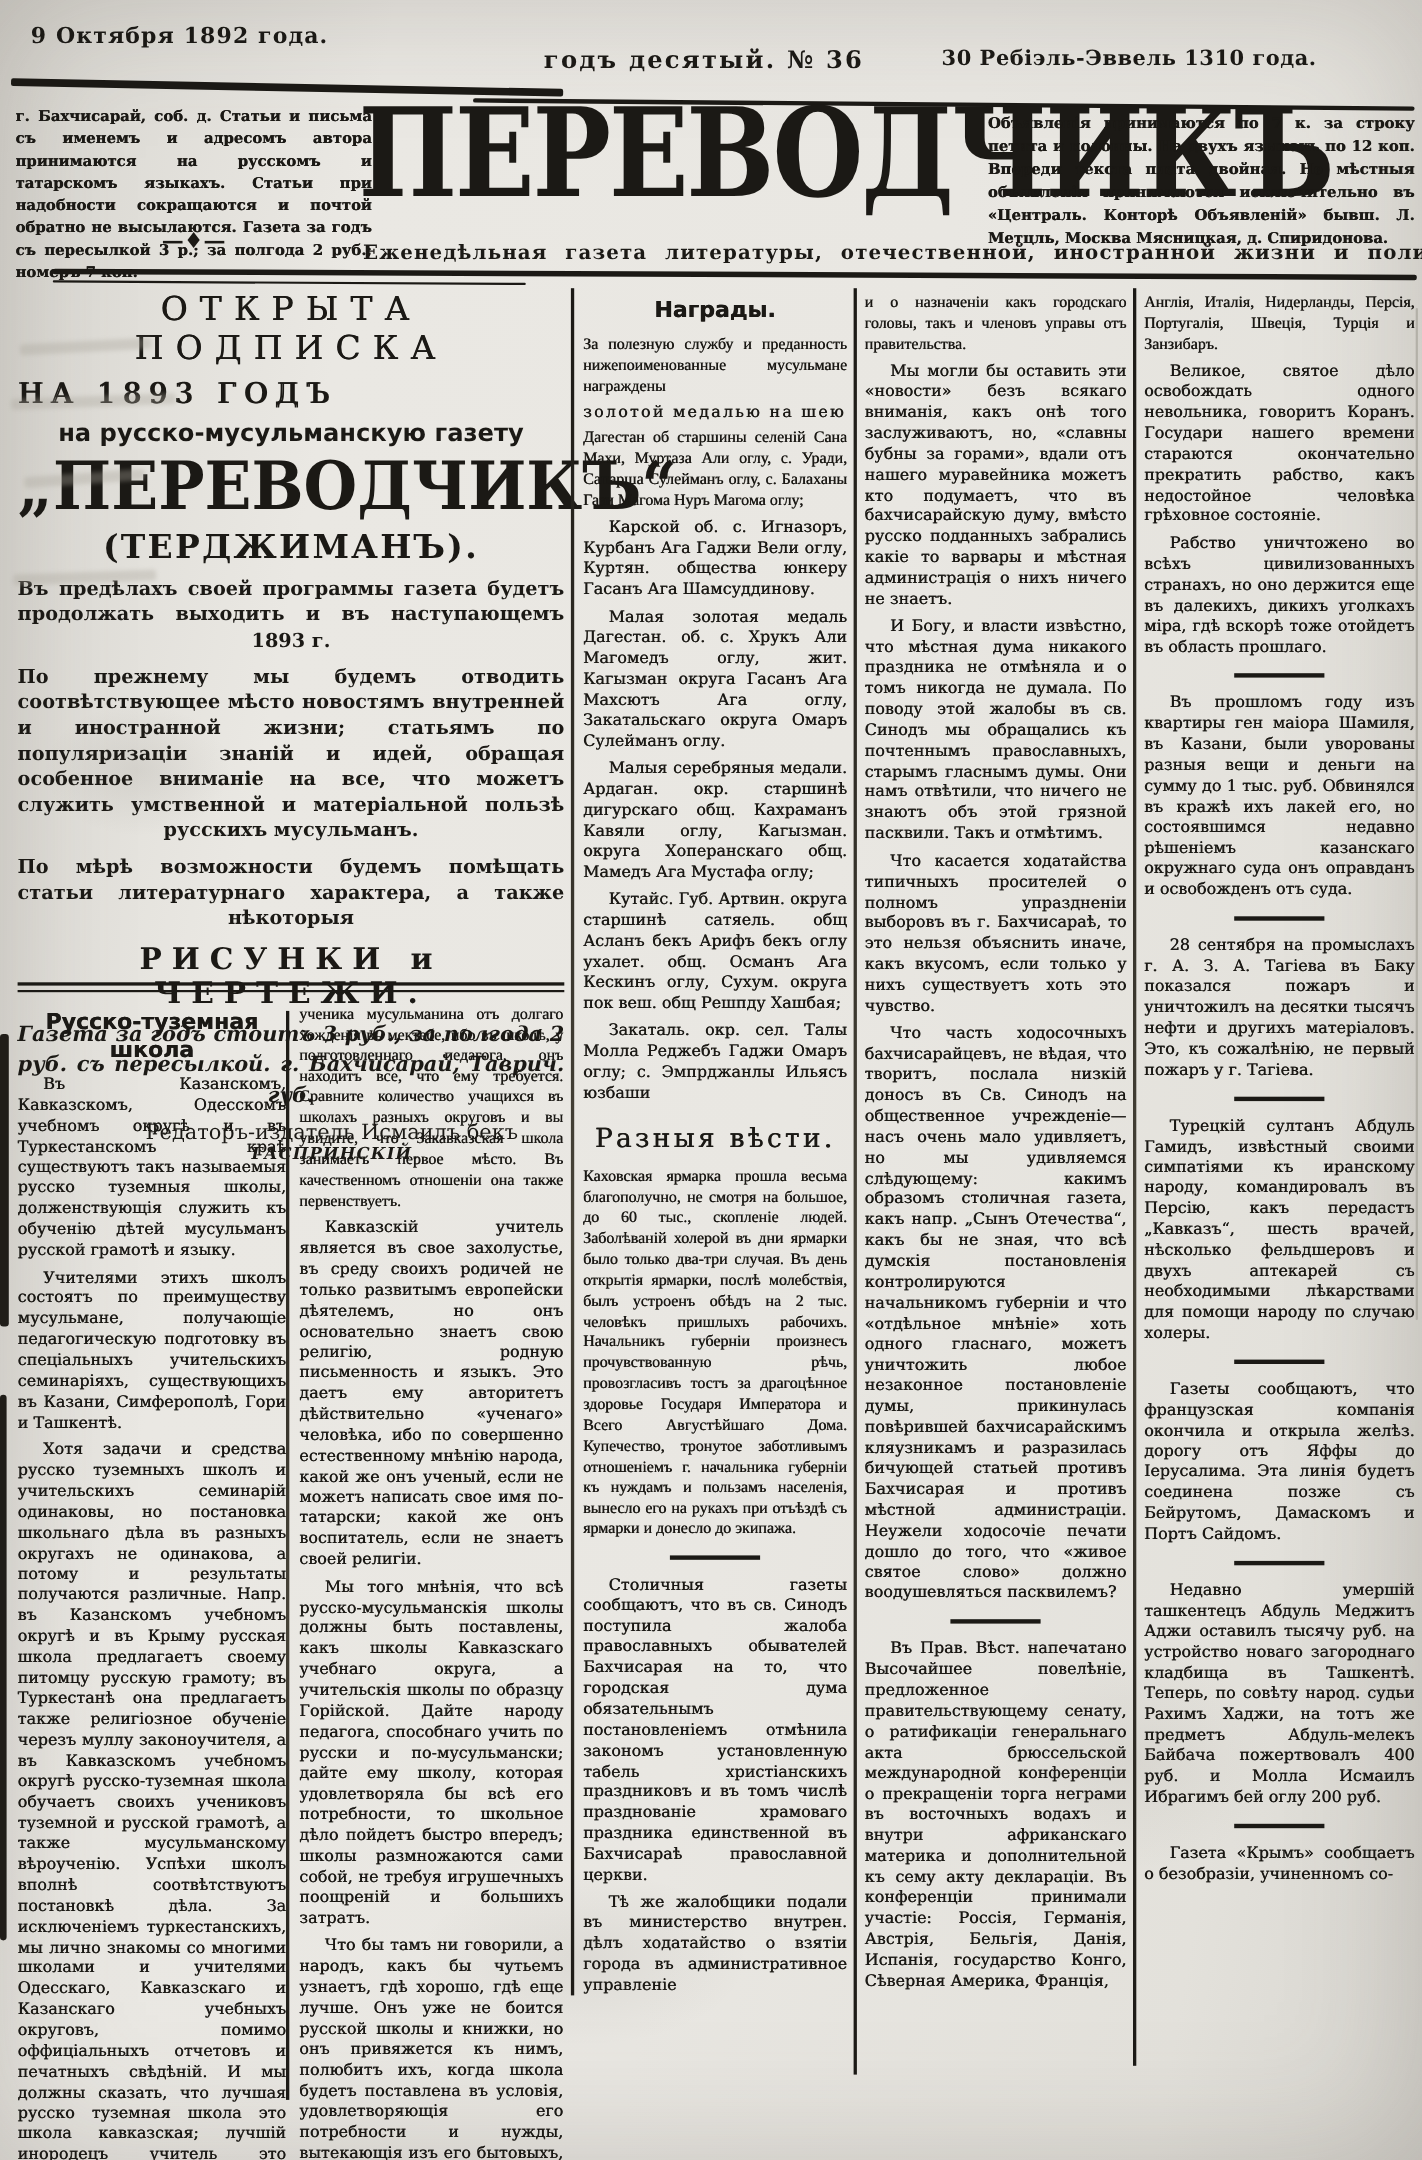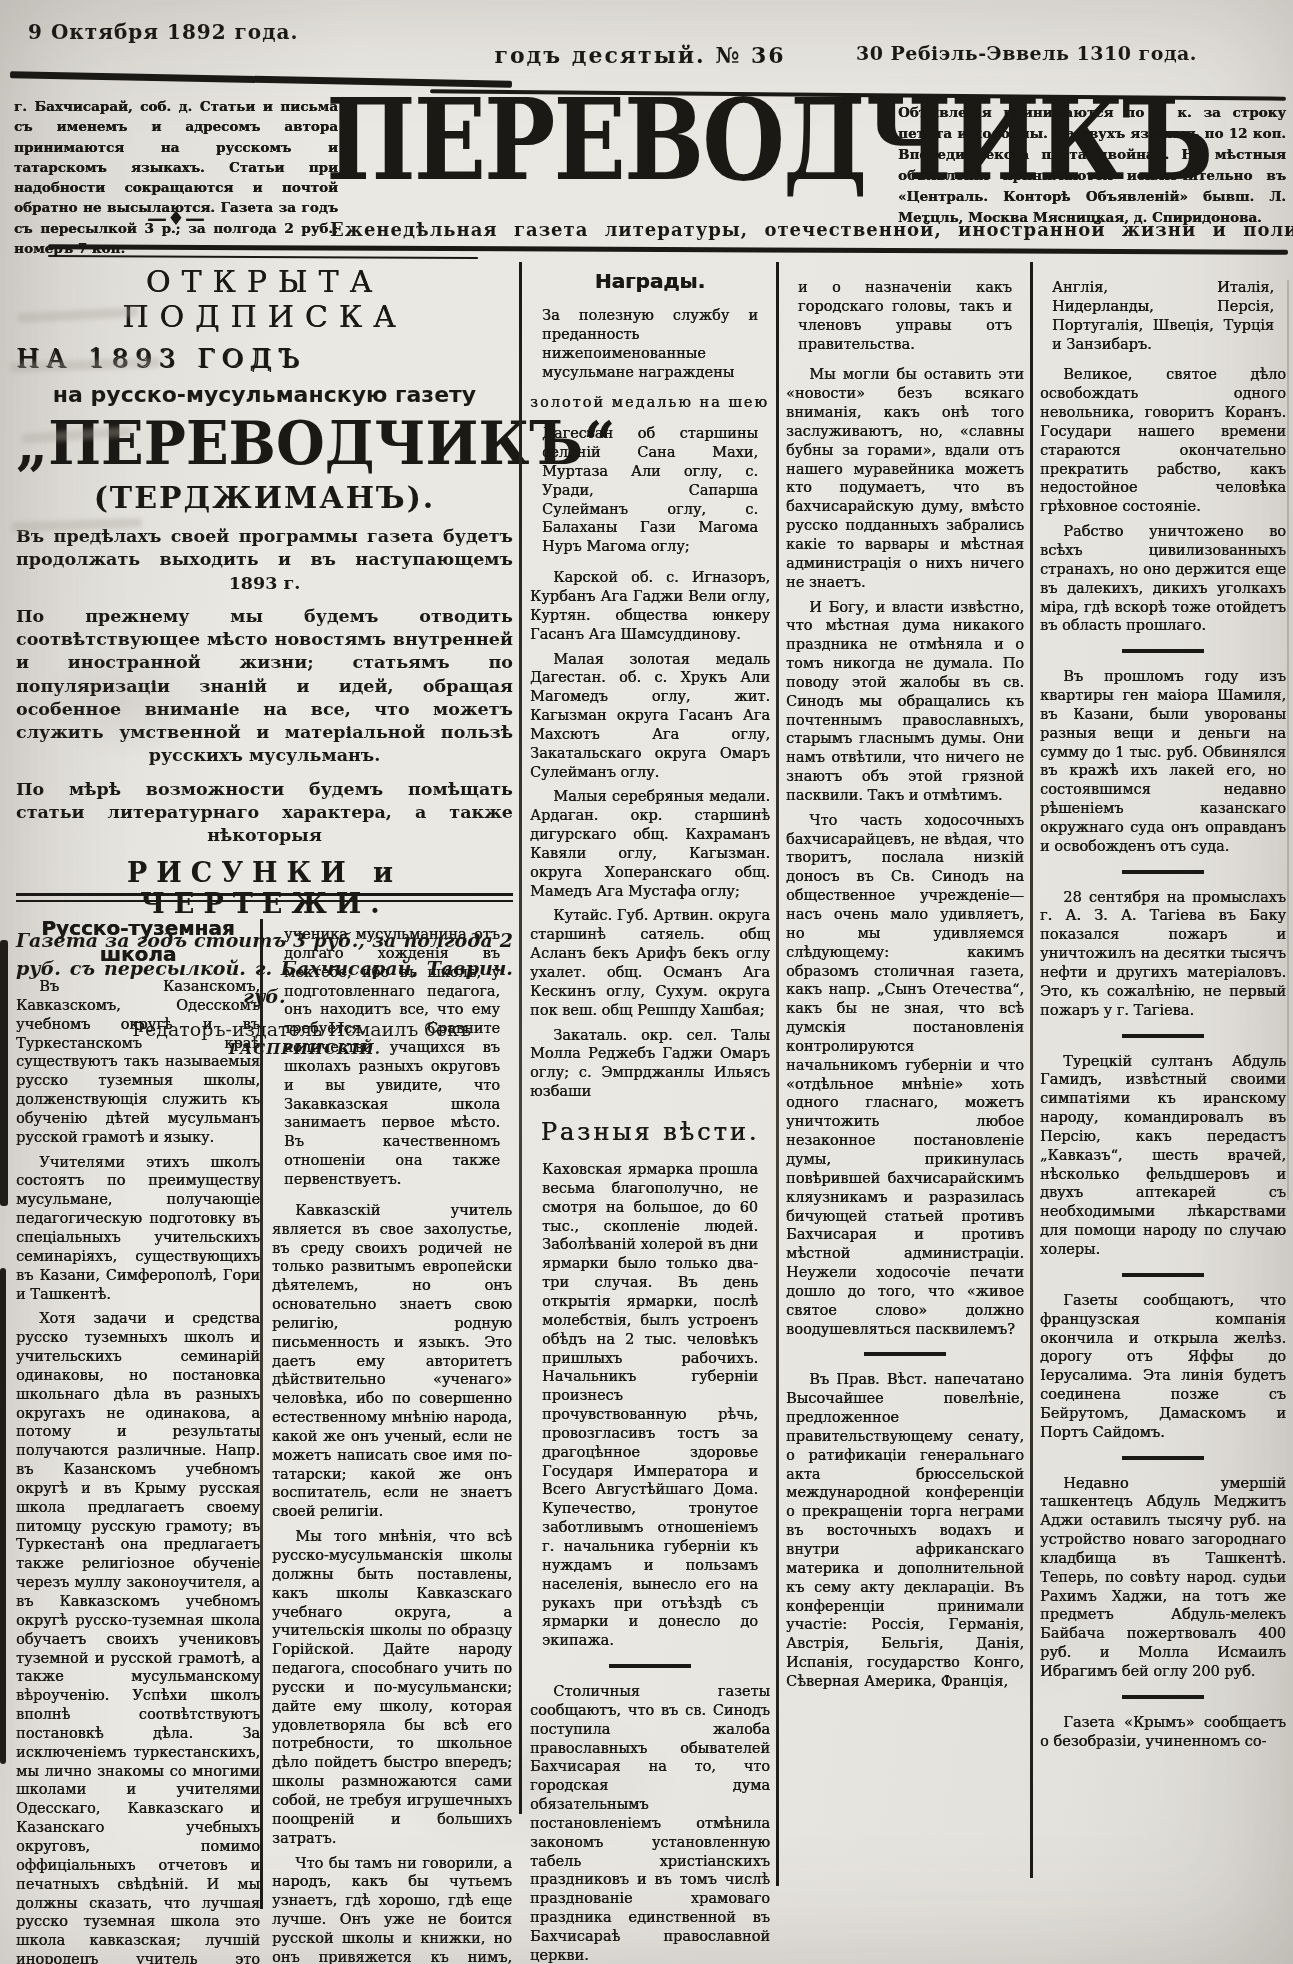--- a/index.html
+++ b/index.html
@@ -43,21 +43,21 @@
   #double-rule { left:16px; top:893px; width:497px; height:4px; border-top:3px solid var(--ink); border-bottom:2px solid var(--ink); }
 
   
   .news-col { position:absolute; font-size:14.5px; line-height:1.3; text-shadow:.35px 0 0 currentColor; }
   #col1 { left:16px;   top:913px; width:244px; }
   #col2 { left:272px;  top:913px; width:240px; }
   #col3 { left:530px;  top:266px; width:240px; }
   #col4 { left:786px;  top:266px; width:238px; }
   #col5 { left:1040px; top:266px; width:246px; }
   .blk-p  { text-align:justify; text-indent:1.6em; margin:6px 0 0; }
-  .blk-pc { text-align:justify; text-indent:0;     margin:12px; }
+  .blk-pc { text-align:justify; text-indent:0;     margin:0;font-family:Liberation Serif, serif; }
   .blk-c  { letter-spacing:2px; margin:5px 0; }
   .blk-h1 { font-family:"DejaVu Sans", sans-serif; font-size:20px; font-weight:bold; text-align:center; margin:2px 0 10px; }
   .blk-h2 { font-size:24px; letter-spacing:3px; text-align:center; margin:16px 0 10px; text-shadow:.5px 0 0 currentColor; }
   .blk-hr { width:82px;  height:4px; background:var(--ink); margin:14px auto; }
 
   
   #v1 { left:260px;  top:919px; height:990px; }
   #v2 { left:519px;  top:262px; height:1552px; }
   #v3 { left:776px;  top:262px; height:1624px; }
   #v4 { left:1030px; top:262px; height:1616px; }
@@ -136,20 +136,21 @@
       <div class="blk-h2">Разныя вѣсти.</div>
       <div class="blk-pc">Каховская ярмарка прошла весьма благополучно, не смотря на большое, до 60 тыс., скопленіе людей. Заболѣваній холерой въ дни ярмарки было только два-три случая. Въ день открытія ярмарки, послѣ молебствія, былъ устроенъ обѣдъ на 2 тыс. человѣкъ пришлыхъ рабочихъ. Начальникъ губерніи произнесъ прочувствованную рѣчь, провозгласивъ тостъ за драгоцѣнное здоровье Государя Императора и Всего Августѣйшаго Дома. Купечество, тронутое заботливымъ отношеніемъ г. начальника губерніи къ нуждамъ и пользамъ населенія, вынесло его на рукахъ при отъѣздѣ съ ярмарки и донесло до экипажа.</div>
       <div class="blk-hr"></div>
       <div class="blk-p">Столичныя газеты сообщаютъ, что въ св. Синодъ поступила жалоба православныхъ обывателей Бахчисарая на то, что городская дума обязательнымъ постановленіемъ отмѣнила закономъ установленную табель христіанскихъ праздниковъ и въ томъ числѣ празднованіе храмоваго праздника единственной въ Бахчисараѣ православной церкви.</div>
       <div class="blk-p">Тѣ же жалобщики подали въ министерство внутрен. дѣлъ ходатайство о взятіи города въ административное управленіе</div>
     </div>
   <div id="col4" class="news-col">
       <div class="blk-pc">и о назначеніи какъ городскаго головы, такъ и членовъ управы отъ правительства.</div>
       <div class="blk-p">Мы могли бы оставить эти «новости» безъ всякаго вниманія, какъ онѣ того заслуживаютъ, но, «славны бубны за горами», вдали отъ нашего муравейника можетъ кто подумаетъ, что въ бахчисарайскую думу, вмѣсто русско подданныхъ забрались какіе то варвары и мѣстная администрація о нихъ ничего не знаетъ.</div>
       <div class="blk-p">И Богу, и власти извѣстно, что мѣстная дума никакого праздника не отмѣняла и о томъ никогда не думала. По поводу этой жалобы въ св. Синодъ мы обращались къ почтеннымъ православныхъ, старымъ гласнымъ думы. Они намъ отвѣтили, что ничего не знаютъ объ этой грязной пасквили. Такъ и отмѣтимъ.</div>
+      <div class="blk-p">Что касается ходатайства типичныхъ просителей о полномъ упраздненіи выборовъ въ г. Бахчисараѣ, то это нельзя объяснить иначе, какъ вкусомъ, если только у нихъ существуетъ хоть это чувство.</div>
       <div class="blk-p">Что часть ходосочныхъ бахчисарайцевъ, не вѣдая, что творитъ, послала низкій доносъ въ Св. Синодъ на общественное учрежденіе—насъ очень мало удивляетъ, но мы удивляемся слѣдующему: какимъ образомъ столичная газета, какъ напр. „Сынъ Отечества“, какъ бы не зная, что всѣ думскія постановленія контролируются начальникомъ губерніи и что «отдѣльное мнѣніе» хоть одного гласнаго, можетъ уничтожить любое незаконное постановленіе думы, прикинулась повѣрившей бахчисарайскимъ кляузникамъ и разразилась бичующей статьей противъ Бахчисарая и противъ мѣстной администраціи. Неужели ходосочіе печати дошло до того, что «живое святое слово» должно воодушевляться пасквилемъ?</div>
       <div class="blk-hr"></div>
       <div class="blk-p">Въ Прав. Вѣст. напечатано Высочайшее повелѣніе, предложенное правительствующему сенату, о ратификаціи генеральнаго акта брюссельской международной конференціи о прекращеніи торга неграми въ восточныхъ водахъ и внутри африканскаго материка и дополнительной къ сему акту деклараціи. Въ конференціи принимали участіе: Россія, Германія, Австрія, Бельгія, Данія, Испанія, государство Конго, Сѣверная Америка, Франція,</div>
     </div>
   <div id="col5" class="news-col">
       <div class="blk-pc">Англія, Италія, Нидерланды, Персія, Португалія, Швеція, Турція и Занзибаръ.</div>
       <div class="blk-p">Великое, святое дѣло освобождать одного невольника, говоритъ Коранъ. Государи нашего времени стараются окончательно прекратить рабство, какъ недостойное человѣка грѣховное состояніе.</div>
       <div class="blk-p">Рабство уничтожено во всѣхъ цивилизованныхъ странахъ, но оно держится еще въ далекихъ, дикихъ уголкахъ міра, гдѣ вскорѣ тоже отойдетъ въ область прошлаго.</div>
       <div class="blk-hr"></div>
       <div class="blk-p">Въ прошломъ году изъ квартиры ген маіора Шамиля, въ Казани, были уворованы разныя вещи и деньги на сумму до 1 тыс. руб. Обвинялся въ кражѣ ихъ лакей его, но состоявшимся недавно рѣшеніемъ казанскаго окружнаго суда онъ оправданъ и освобожденъ отъ суда.</div>

